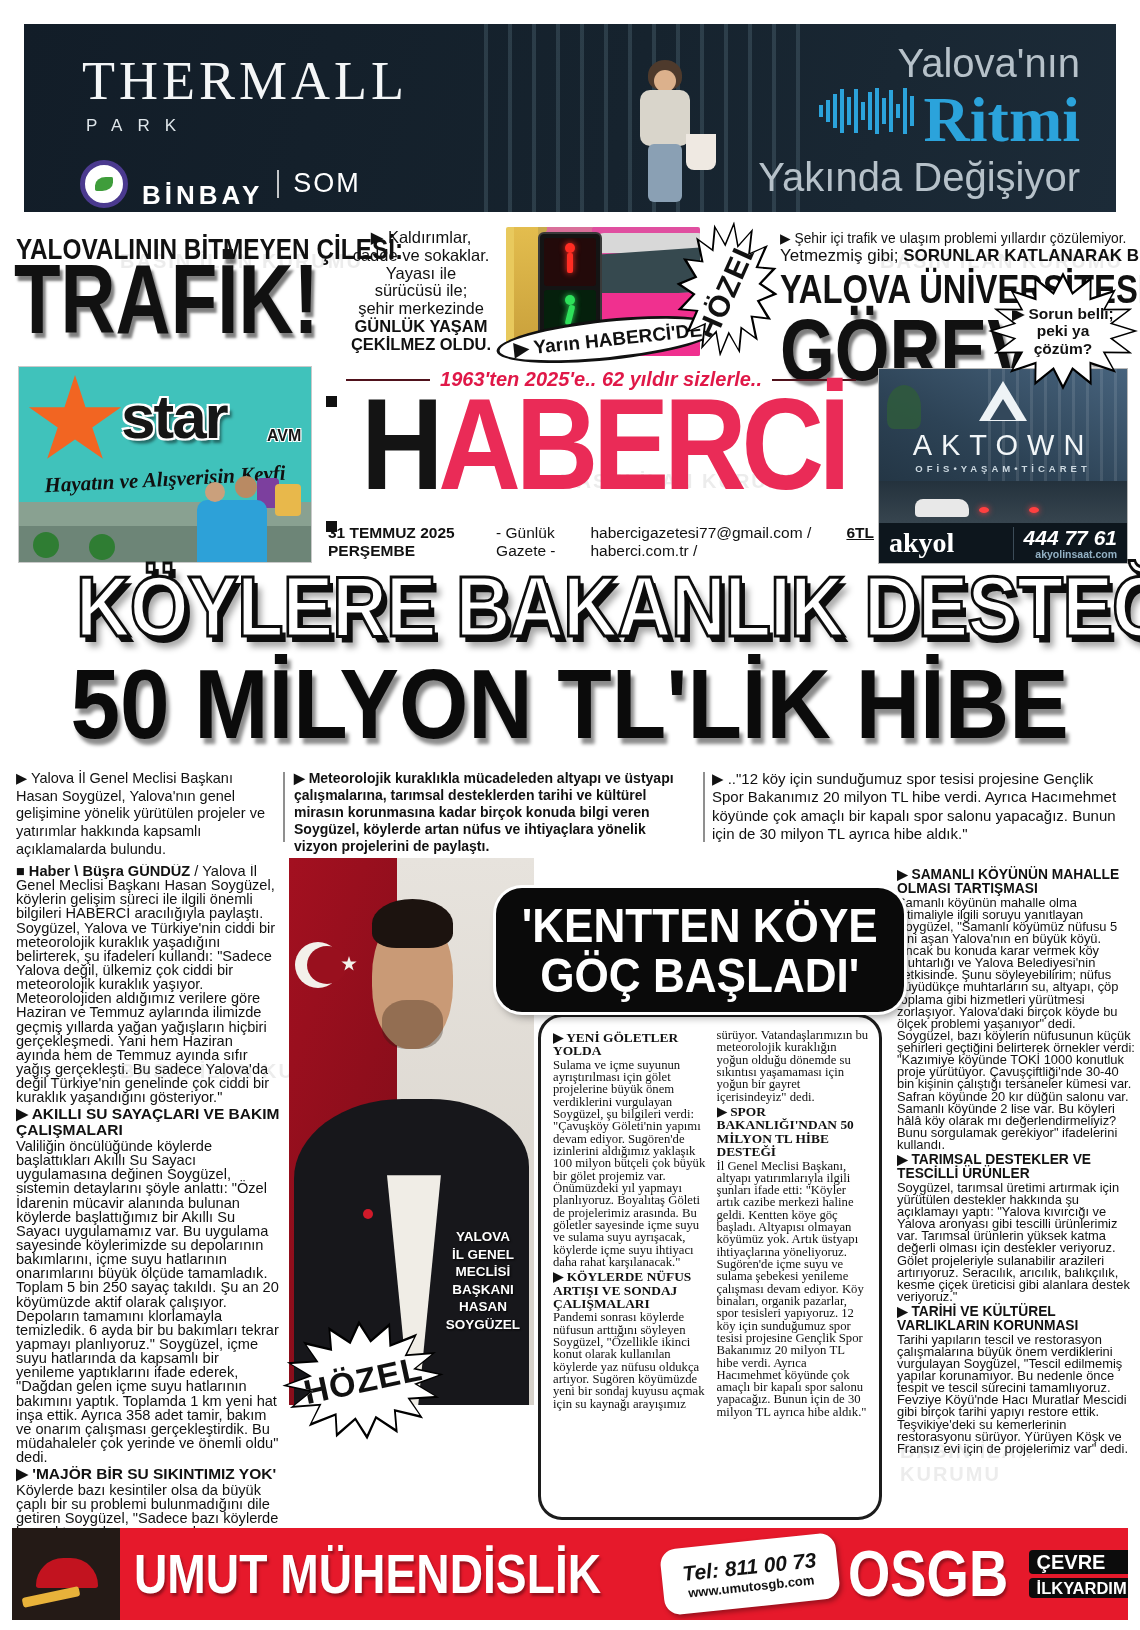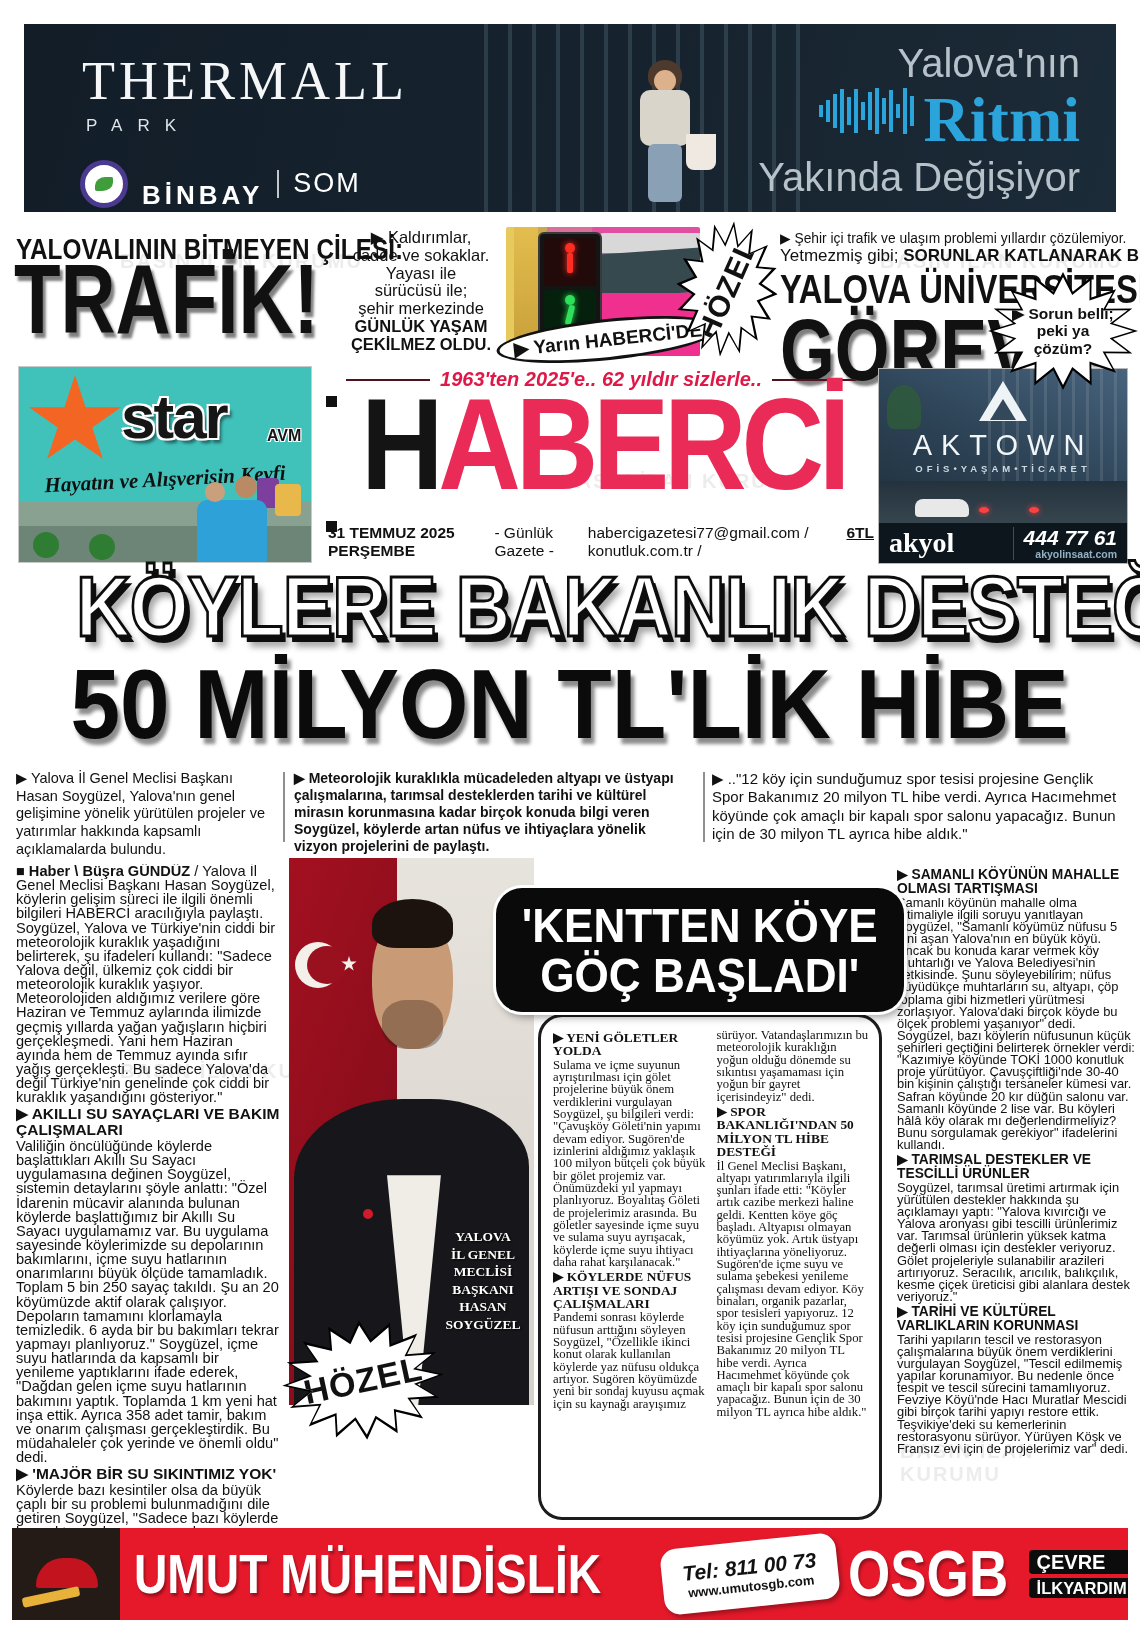--- a/index.html
+++ b/index.html
@@ -164,21 +164,21 @@
   .flagstar{position:absolute;left:52px;top:98px;width:16px;height:16px;background:#f3f0ea;
       clip-path:polygon(50% 0%,61% 35%,98% 35%,68% 57%,79% 91%,50% 70%,21% 91%,32% 57%,2% 35%,39% 35%);}
   .suit{position:absolute;bottom:0;left:2%;width:96%;height:56%;background:#17171b;border-radius:46% 42% 0 0/26% 22% 0 0;}
   .shirt{position:absolute;bottom:0;left:40%;width:22%;height:42%;background:#f0ede6;
       clip-path:polygon(0 0,100% 0,58% 100%,42% 100%);}
   .mhead{position:absolute;left:34%;top:10%;width:33%;height:25%;background:#c99a76;border-radius:46%;}
   .mhair{position:absolute;left:34%;top:7.5%;width:33%;height:9%;background:#1c130f;border-radius:50% 50% 30% 30%;}
   .mbeard{position:absolute;left:38%;top:26%;width:25%;height:9%;background:rgba(45,28,16,.35);border-radius:40%;}
   .pin{position:absolute;left:30%;bottom:34%;width:10px;height:10px;border-radius:50%;background:#d11a2a;}
   .pcaption{position:absolute;right:5px;top:370px;width:92px;text-align:center;color:#fff;font-weight:800;
-      font-size:13.5px;line-height:1.3;font-family:Liberation Serif, serif;text-shadow:1px 1px 2px #000;}
+      font-size:13.5px;line-height:1.3;font-family:Liberation Sans, sans-serif;text-shadow:1px 1px 2px #000;}
   .kentbox{left:496px;top:888px;width:408px;height:124px;background:#0a0a0a;border-radius:26px;z-index:4;
       box-shadow:0 0 0 3px #fff,3px 5px 9px rgba(0,0,0,.4);display:flex;align-items:center;justify-content:center;}
   .kentbox .qt{color:#fff;font-size:49px;font-weight:900;line-height:1.03;text-align:center;transform:scaleX(.9);white-space:pre-line;}
   .textbox{left:538px;top:1014px;width:344px;height:506px;border:3px solid #1c1c1c;border-radius:24px;background:#fff;
       box-sizing:border-box;padding:12px 10px 8px 12px;display:flex;gap:11px;z-index:3;}
   .boxcol{flex:1;font-family:"Liberation Serif",serif;font-size:12.7px;line-height:.97;overflow:hidden;}
   .boxcol .sh{font-size:13.4px;font-weight:700;line-height:1.0;margin:2px 0 1px;}
   .hozel2{left:282px;top:1320px;width:162px;height:120px;z-index:5;transform:rotate(-4deg);}
   .hozel2 .burst-core span{font-size:34px;font-weight:900;transform:rotate(-8deg);letter-spacing:1px;}
 
@@ -328,21 +328,21 @@
       <span class="ln"></span>
       <span class="tg">1963'ten 2025'e.. 62 yıldır sizlerle..</span>
       <span class="ln"></span>
     </div>
     <div class="mast-title">
       <span class="sqz"><span class="th">H</span><span class="tr">ABERCİ</span></span>
     </div>
     <div class="mast-info">
       <span class="dt">31 TEMMUZ 2025 PERŞEMBE</span>
       <span>- Günlük Gazete -</span>
-      <span>habercigazetesi77@gmail.com / konutluk.com.tr /</span>
+      <span>habercigazetesi77@gmail.com / haberci.com.tr /</span>
       <span class="pr">6TL</span>
     </div>
   </div>
 
   <div class="abs aktown">
     <div class="akt-glass"></div>
     <div class="akt-palm"></div>
     <div class="tri-o"></div>
     <div class="tri-i"></div>
     <div class="akt-name">AKTOWN</div>

